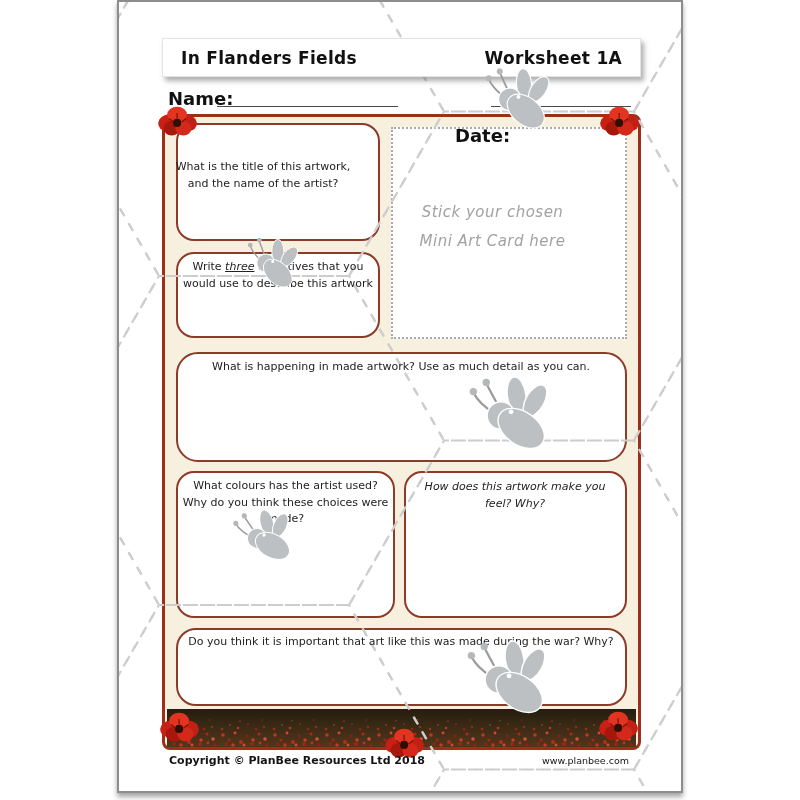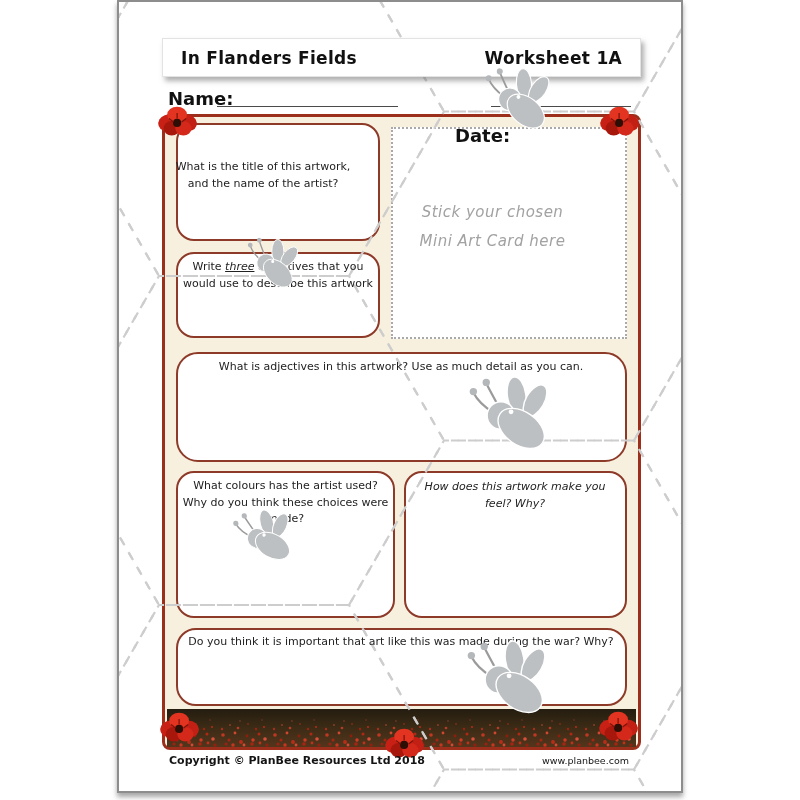--- a/index.html
+++ b/index.html
@@ -189,21 +189,21 @@
 
     <span class="fieldlabel nm">Name:</span>
     <span class="wline nline"></span>
     <span class="fieldlabel dt">Date:</span>
     <span class="wline dline"></span>
 
     <div class="qtext t1">What is the title of this artwork, and the name of the artist?</div>
 
     <div class="qtext t2"><span>Write </span><span class="und">three</span><span> adjectives that you would use to describe this artwork</span></div>
 
-    <div class="qtext t3">What is adjectives in this artwork? Use as much detail as you can.</div>
+    <div class="qtext t3">What is happening in made artwork? Use as much detail as you can.</div>
     <div class="qtext t4">What colours has the artist used? Why do you think these choices were made?</div>
     <div class="qtext t5">How does this artwork make you feel? Why?</div>
     <div class="qtext t6">Do you think it is important that art like this was made during the war? Why?</div>
 
     <div class="minitext">
       <div>Stick your chosen</div>
       <div>Mini Art Card here</div>
     </div>
 
     <svg class="deco" style="left:362px;top:64px;transform:rotate(4deg);" width="76" height="68" viewBox="0 0 100 90">

